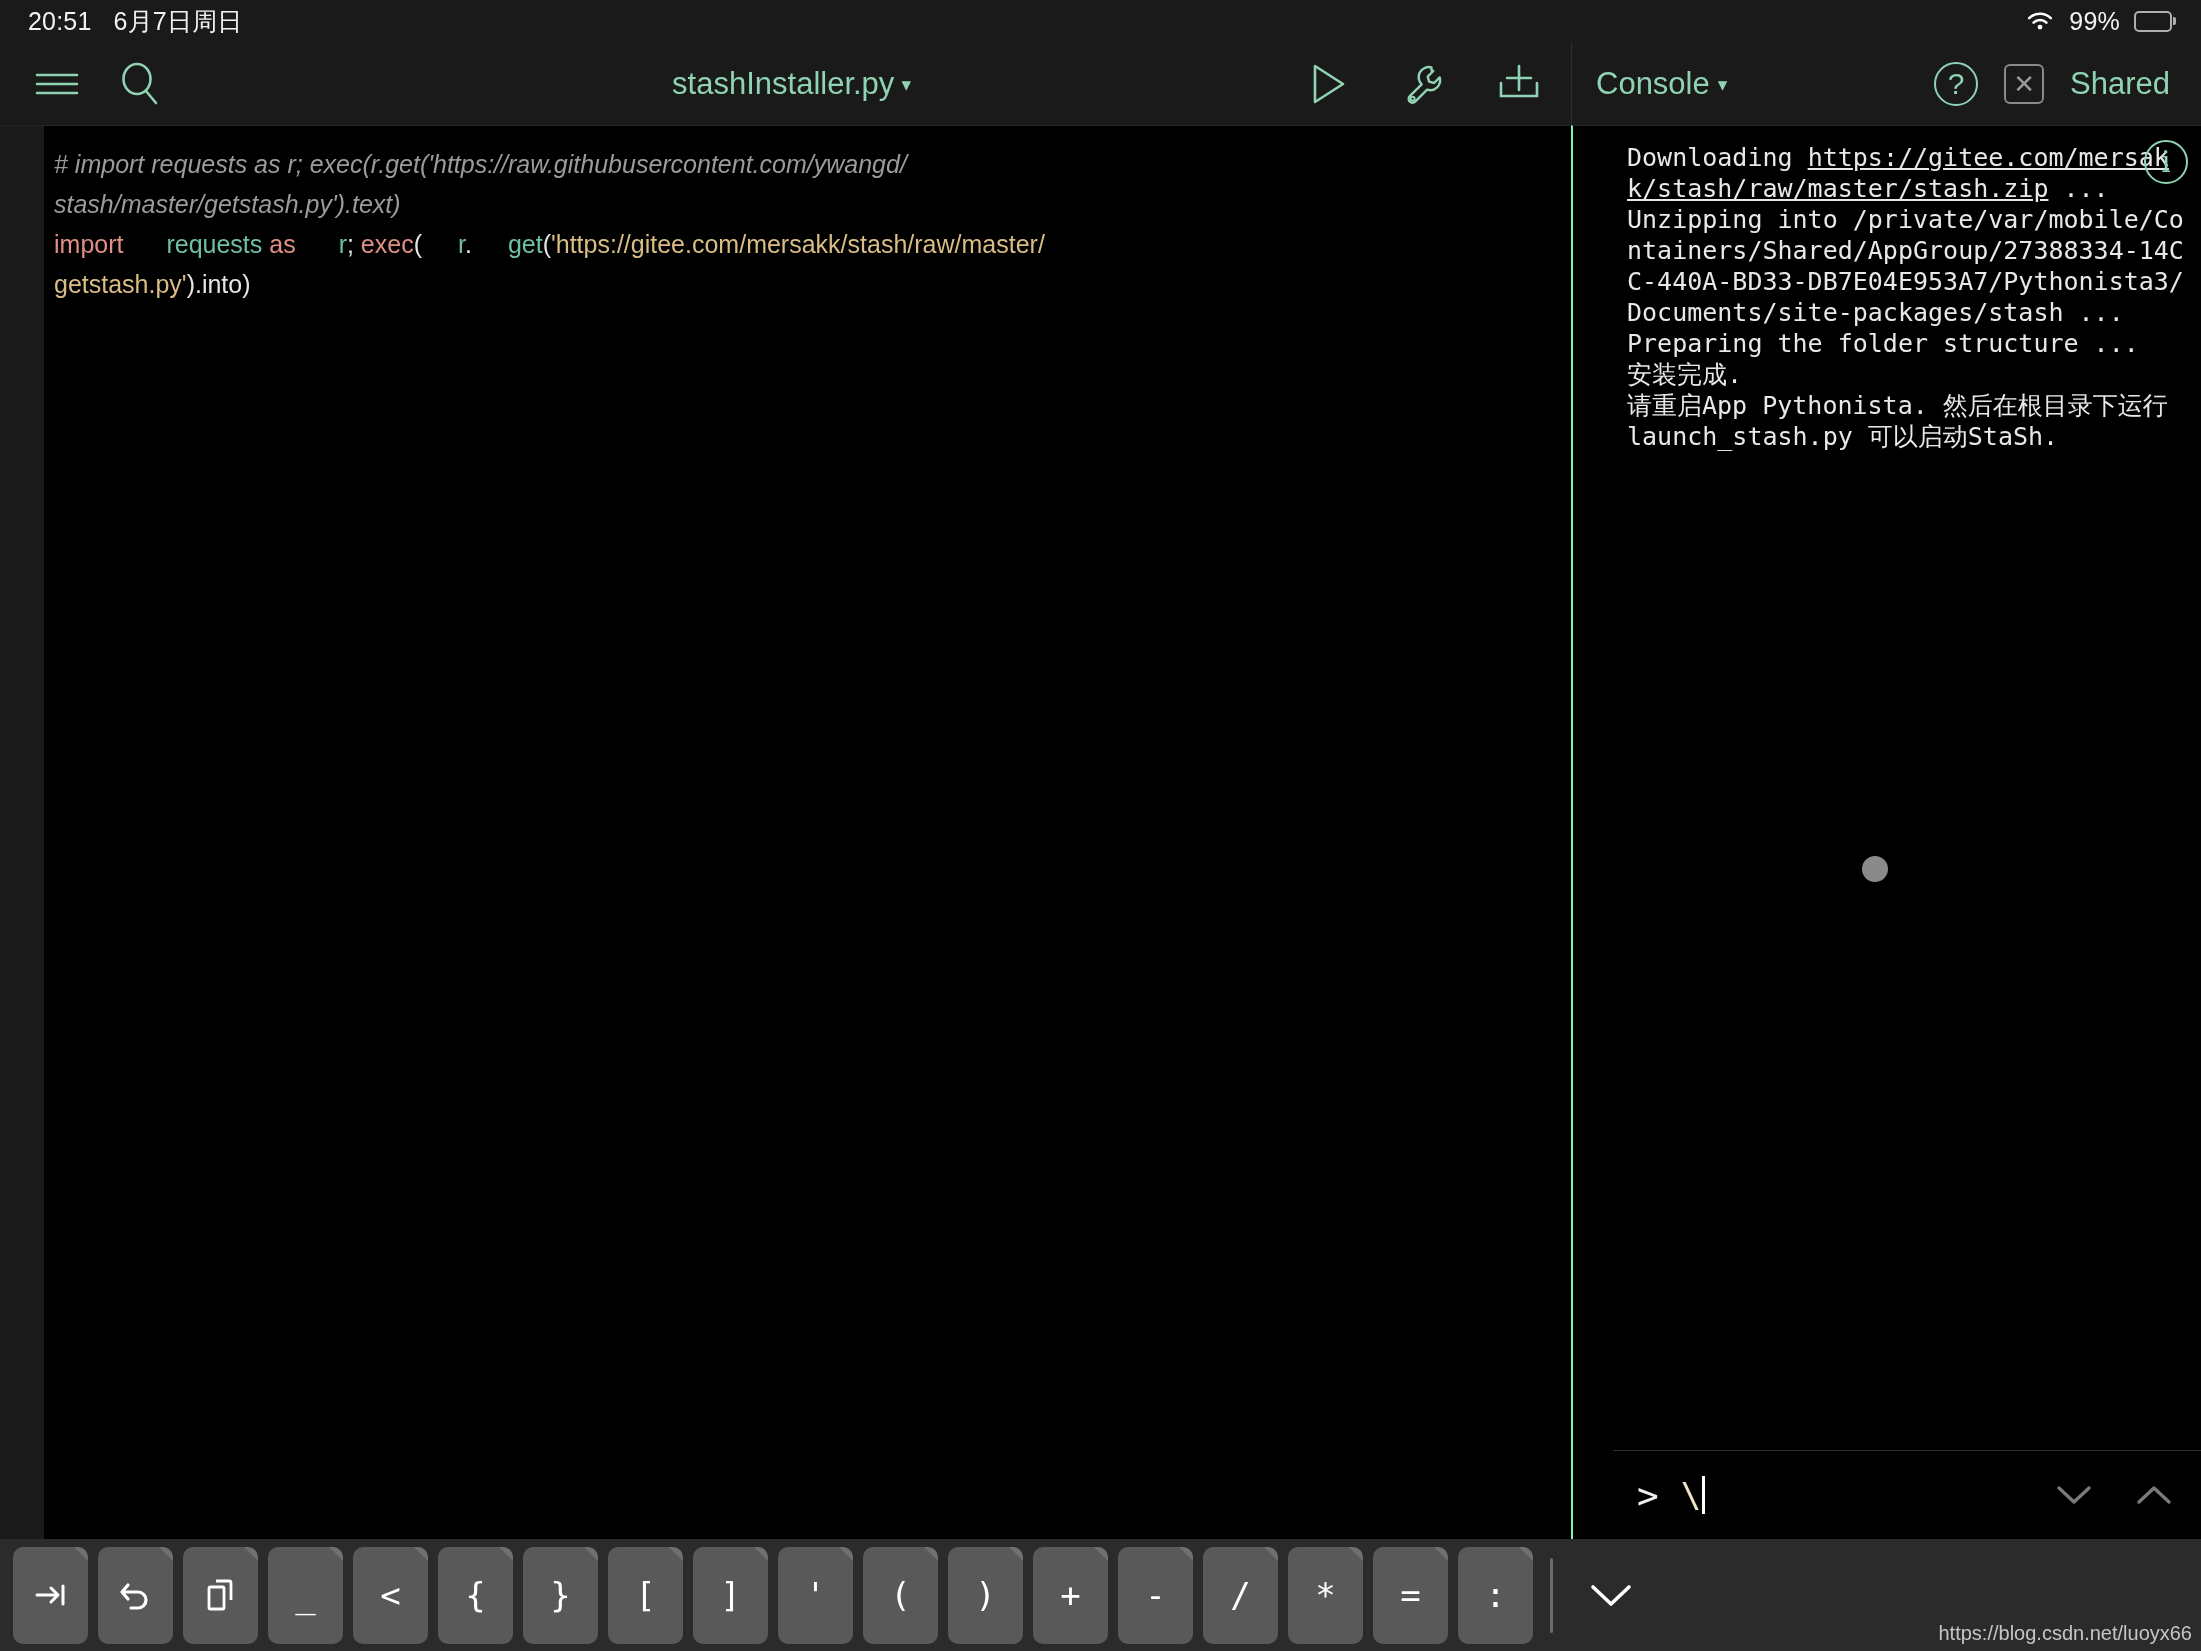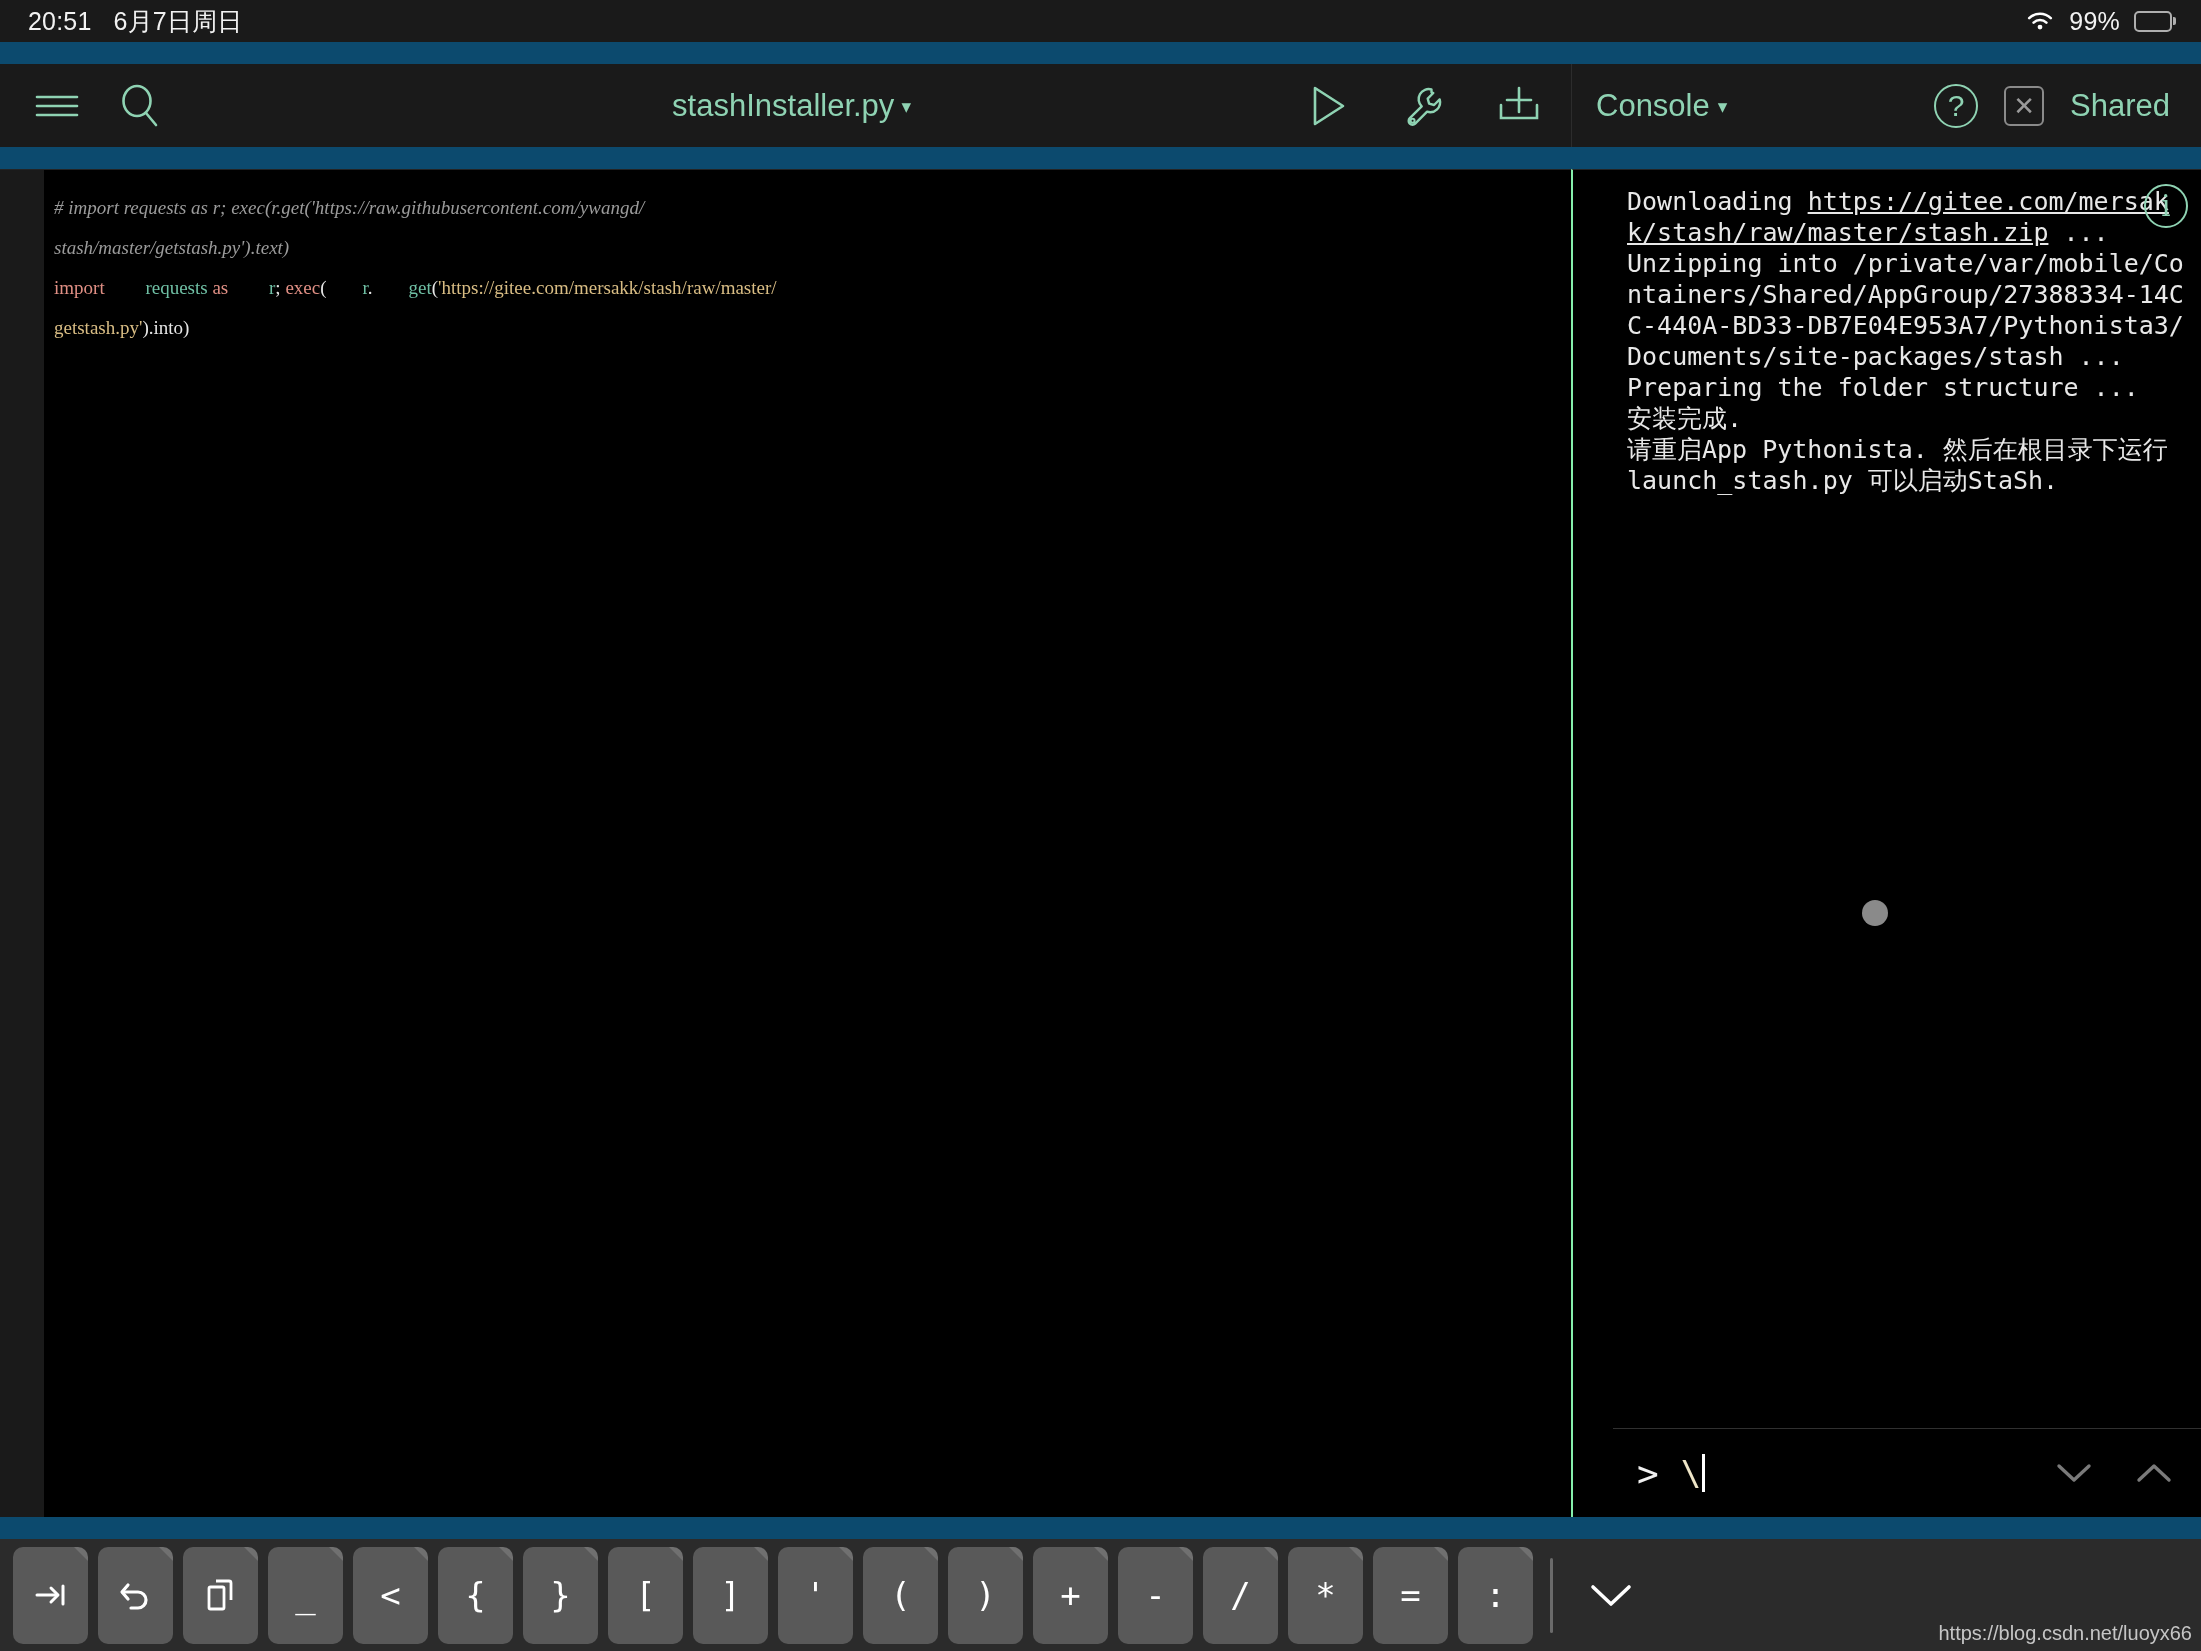--- a/index.html
+++ b/index.html
@@ -5,22 +5,22 @@
   * { box-sizing: border-box; margin: 0; padding: 0; }
   html, body {
     width: 2202px; height: 1651px;
     background: #000;
     font-family: "Liberation Sans", sans-serif;
     overflow: hidden;
   }
   #app {
     position: relative;
     width: 2202px; height: 1651px;
-    background: #0c4a6e;
-    display: flex; flex-direction: column; gap: 22px;
+    background: #0ea5e9;
+    display: flex; flex-direction: column;
   }
 
   
   .statusbar {
     height: 42px; flex: 0 0 42px;
     background: #1a1a1a;
     display: flex; align-items: center;
     padding: 0 26px 0 28px;
     color: #f2f2f2;
     font-size: 25px;
@@ -103,22 +103,22 @@
     flex: 0 0 44px; background: #1a1a1a;
   }
   .code-area {
     flex: 1 1 auto;
     position: relative;
     padding: 18px 0 0 0;
     overflow: hidden;
   }
   .code-line {
     display: flex;
-    font-family: Liberation Serif, serif;
-    font-size: 19px;
+    font-family: Liberation Sans, sans-serif;
+    font-size: 25px;
     line-height: 40px;
   }
   .code-row { position: relative; padding-left: 10px; }
   .cmt { color: #9b9b9b; font-style: italic; }
   .kw  { color: #e08f84; }
   .nm  { color: #6fbfa4; margin-left: 36px; }
   .str { color: #d9bd84; }
   .plain { color: #e6e6e6; }
 
   

